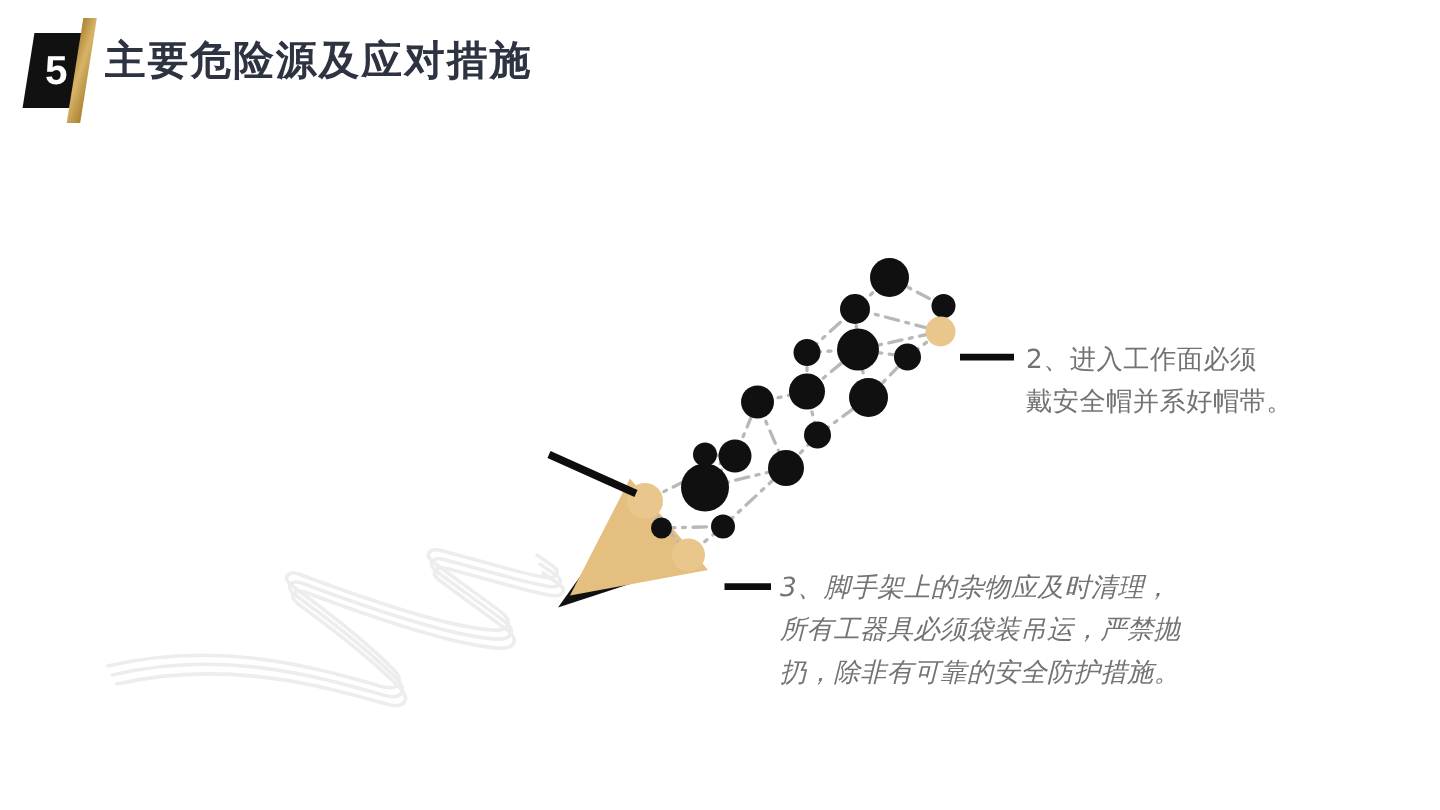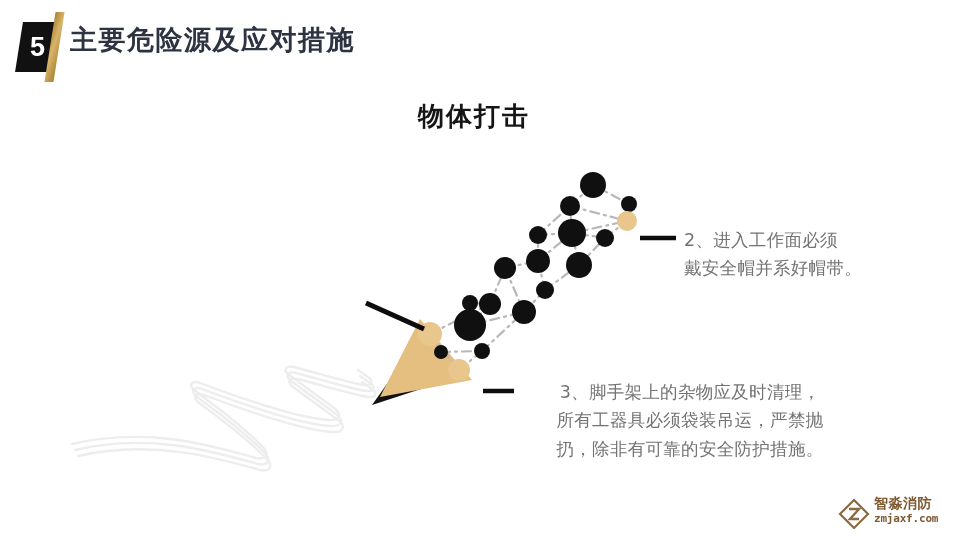--- a/index.html
+++ b/index.html
@@ -56,21 +56,21 @@
     position:absolute;
     font-size:17.5px;
     line-height:1.62;
     color:#737373;
     font-family:"DejaVu Sans","Liberation Sans",sans-serif;
     white-space:pre-line;
     letter-spacing:0.3px;
   }
   .note-1{left:168px;top:251px;width:240px;text-align:left;}
   .note-2{left:684px;top:226px;width:230px;text-align:left;}
-  .note-3{left:520px;top:378px;width:340px;text-align:center;}
+  .note-3{left:520px;top:378px;width:340px;text-align:left;font-style:italic;}
 
   
   .logo{position:absolute;left:838px;top:496px;width:115px;height:38px;}
   .logo-mark{position:absolute;left:0;top:2px;width:32px;height:32px;}
   .logo-text{position:absolute;left:36px;top:0px;}
   .logo-cn{
     font-size:14px;font-weight:700;color:#7d5a32;line-height:1.05;
     font-family:"DejaVu Sans","Liberation Sans",sans-serif;letter-spacing:0.5px;
   }
   .logo-url{
@@ -84,21 +84,20 @@
 <div class="slide">
 
   <div class="header">
     <div class="num-badge">
       <span>5</span>
     </div>
     <div class="gold-bar"></div>
     <div class="header-title">主要危险源及应对措施</div>
   </div>
 
-  <div class="subject-title pos">物体打击</div>
 
   <svg class="art" viewBox="0 0 960 540" width="960" height="540" xmlns="http://www.w3.org/2000/svg">
 
     <g fill="none" stroke="#ededed" stroke-width="2.4" stroke-linecap="round" stroke-linejoin="round">
       <path d="M75,450 C150,432 215,452 258,464 C268,466 272,460 264,452
                C236,424 206,404 196,396 C190,391 194,386 202,389
                C242,404 300,424 330,426 C342,427 344,420 336,414
                C316,399 296,385 290,380 C285,376 288,371 296,373
                C326,381 352,389 366,391 C374,392 376,387 370,383 L360,376"></path>
       <path d="M78,456 C152,439 218,458 260,470 C270,472 274,466 266,458
@@ -178,24 +177,14 @@
       <line x1="483" y1="391" x2="514" y2="391" stroke-width="4.5"></line>
     </g>
   </svg>
 
   <div class="note note-2">2、进入工作面必须
 戴安全帽并系好帽带。</div>
   <div class="note note-3">3、脚手架上的杂物应及时清理，
 所有工器具必须袋装吊运，严禁抛
 扔，除非有可靠的安全防护措施。</div>
 
-  <div class="logo">
-    <svg class="logo-mark" viewBox="0 0 32 32" width="32" height="32" xmlns="http://www.w3.org/2000/svg">
-      <path d="M16 2 L30 16 L16 30 L2 16 Z" fill="none" stroke="#8a6b42" stroke-width="2.2"></path>
-      <path d="M11 11 L21 11 L12 21 L21 21" fill="none" stroke="#8a6b42" stroke-width="2.4" stroke-linejoin="miter" stroke-linecap="butt"></path>
-    </svg>
-    <div class="logo-text">
-      <div class="logo-cn">智淼消防</div>
-      <div class="logo-url">zmjaxf.com</div>
-    </div>
-  </div>
 
 </div>
 
 </body></html>

